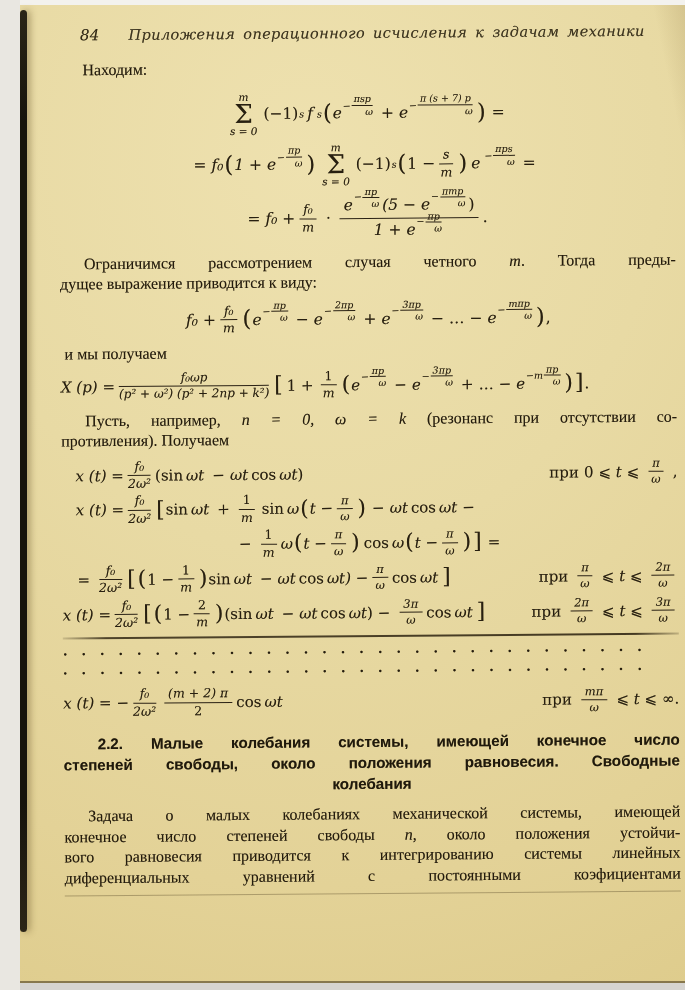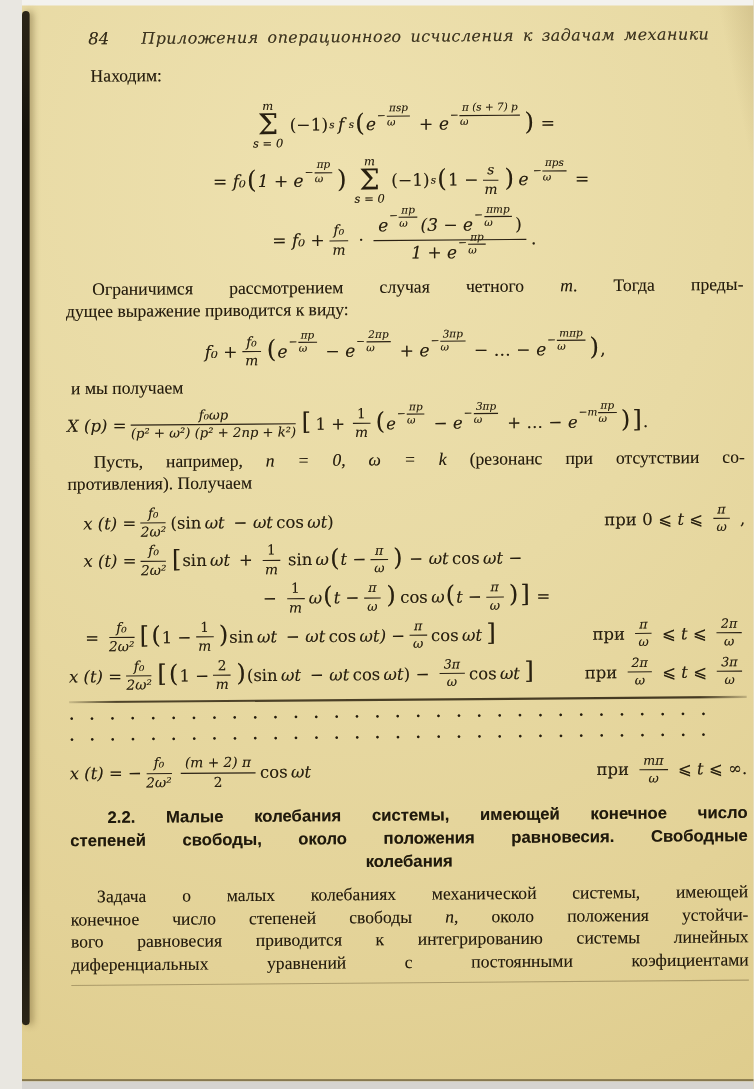--- a/index.html
+++ b/index.html
@@ -62,21 +62,21 @@
   sub { font-size:9.5px; font-style:italic; margin-left:1px; }
 
   .fr { display:inline-flex; flex-direction:column; align-items:stretch; vertical-align:middle; margin:0 4px; line-height:1.15; text-align:center; }
   .fr > .n { display:flex; justify-content:center; align-items:center; border-bottom:1px solid #2a2114; padding:0 4px 1px; white-space:nowrap; }
   .fr > .d { display:flex; justify-content:center; align-items:center; padding-top:1px; white-space:nowrap; }
   .f13 { font-size:12.5px; }
   .f12 { font-size:12px; }
   .f11 { font-size:11.5px; }
 
   .ex { display:inline-flex; align-items:center; font-size:9.5px; transform:translateY(-8px); margin:0 3px 0 1px; font-style:italic; }
-  .ex .sf { display:inline-flex; flex-direction:column; align-items:flex-start; margin-left:1px; line-height:1; text-align:center; }
+  .ex .sf { display:inline-flex; flex-direction:column; align-items:flex-end; margin-left:1px; line-height:1; text-align:center; }
   .ex .sf .n { border-bottom:.8px solid #2a2114; padding:0 2px 1px; }
   .ex .sf .d { padding-top:1px; }
 
   .sum { display:inline-flex; flex-direction:column; align-items:center; vertical-align:middle; margin:0 6px; font-size:10.5px; line-height:1; font-style:italic; }
   .sum .sg { font-style:normal; font-size:26px; line-height:.85; padding:1px 0; }
 
   .dots { font-size:13px; font-weight:bold; letter-spacing:14px; line-height:19px; color:#241c0e; white-space:nowrap; overflow:hidden; }
   .sep { height:2px; margin:7px 0 2px;
     background:linear-gradient(90deg, rgba(40,30,12,.15), rgba(40,30,12,.8) 7%, rgba(40,30,12,.85) 93%, rgba(40,30,12,.2)); }
   .sep2 { height:1px; margin-top:7px; background:rgba(70,55,25,.35); }
@@ -180,21 +180,21 @@
       <span class="fr">
         <span class="n">
           <span class="i">e</span>
           <span class="ex">
               <span>−</span>
               <span class="sf">
                 <span class="n">πp</span>
                 <span class="d">ω</span>
               </span>
             </span>
-          <span class="i">(3 − e</span>
+          <span class="i">(5 − e</span>
           <span class="ex">
               <span>−</span>
               <span class="sf">
                 <span class="n">πmp</span>
                 <span class="d">ω</span>
               </span>
             </span>
           <span class="r">)</span>
         </span>
         <span class="d">

